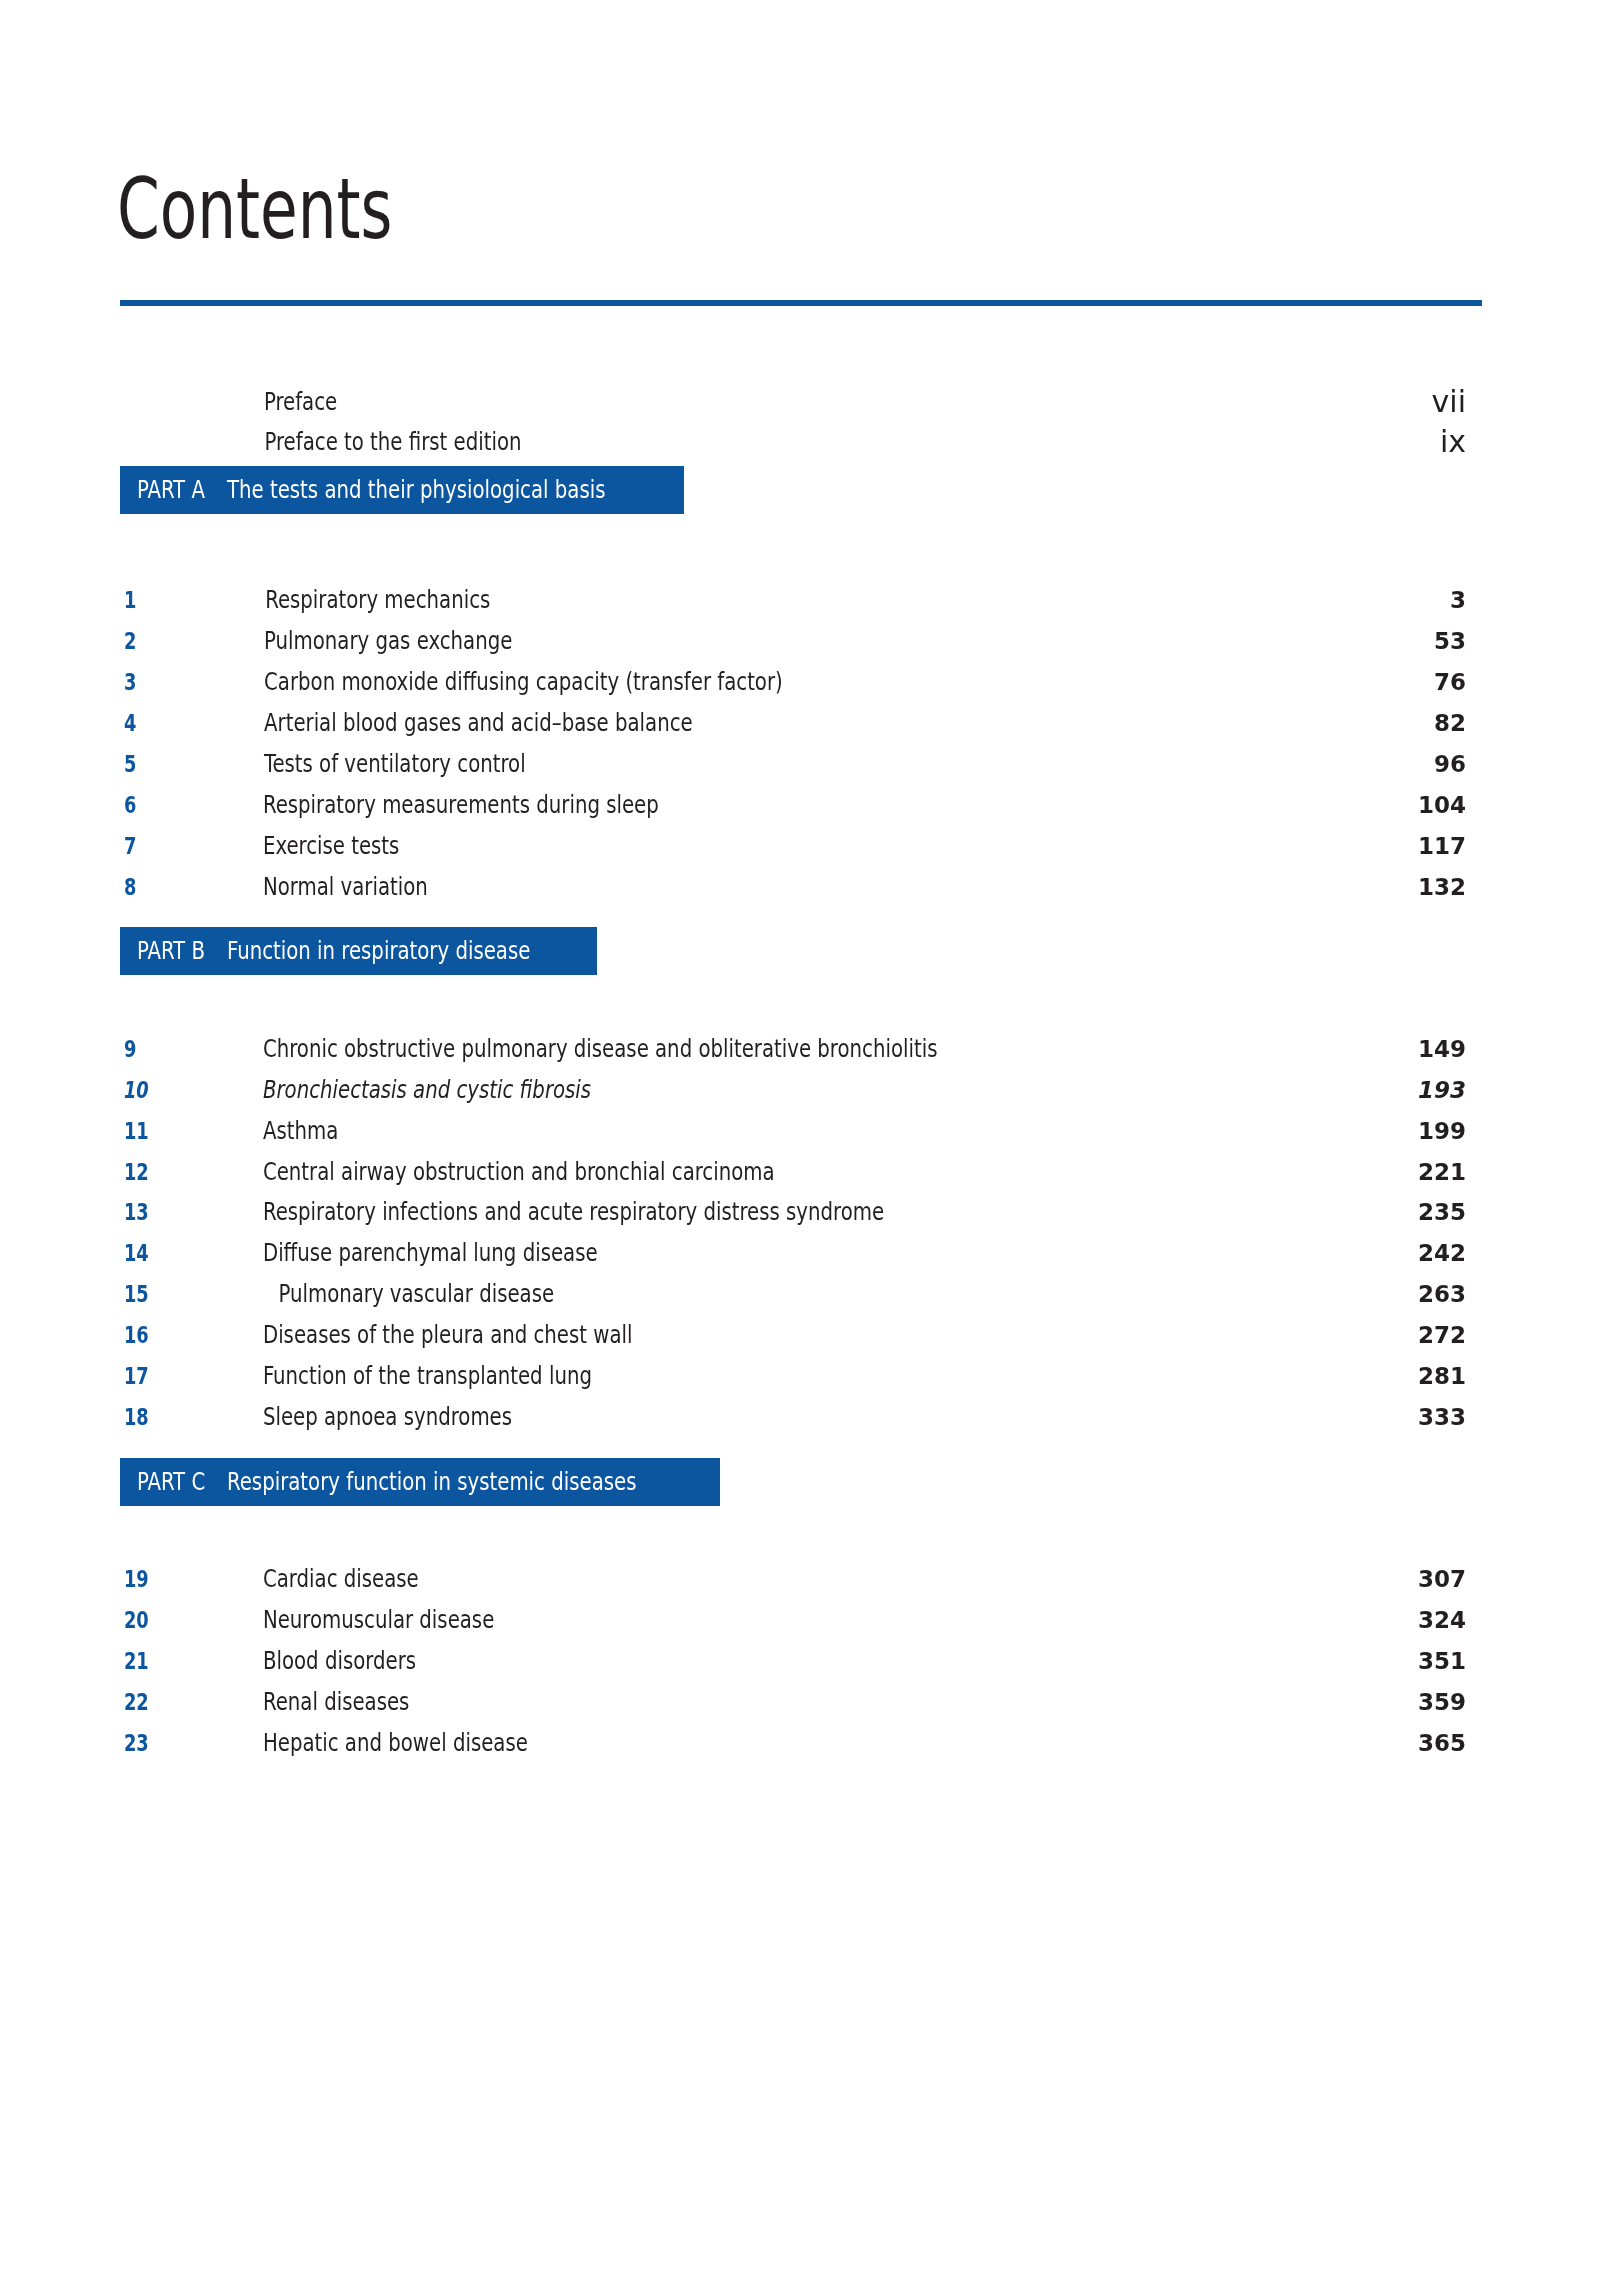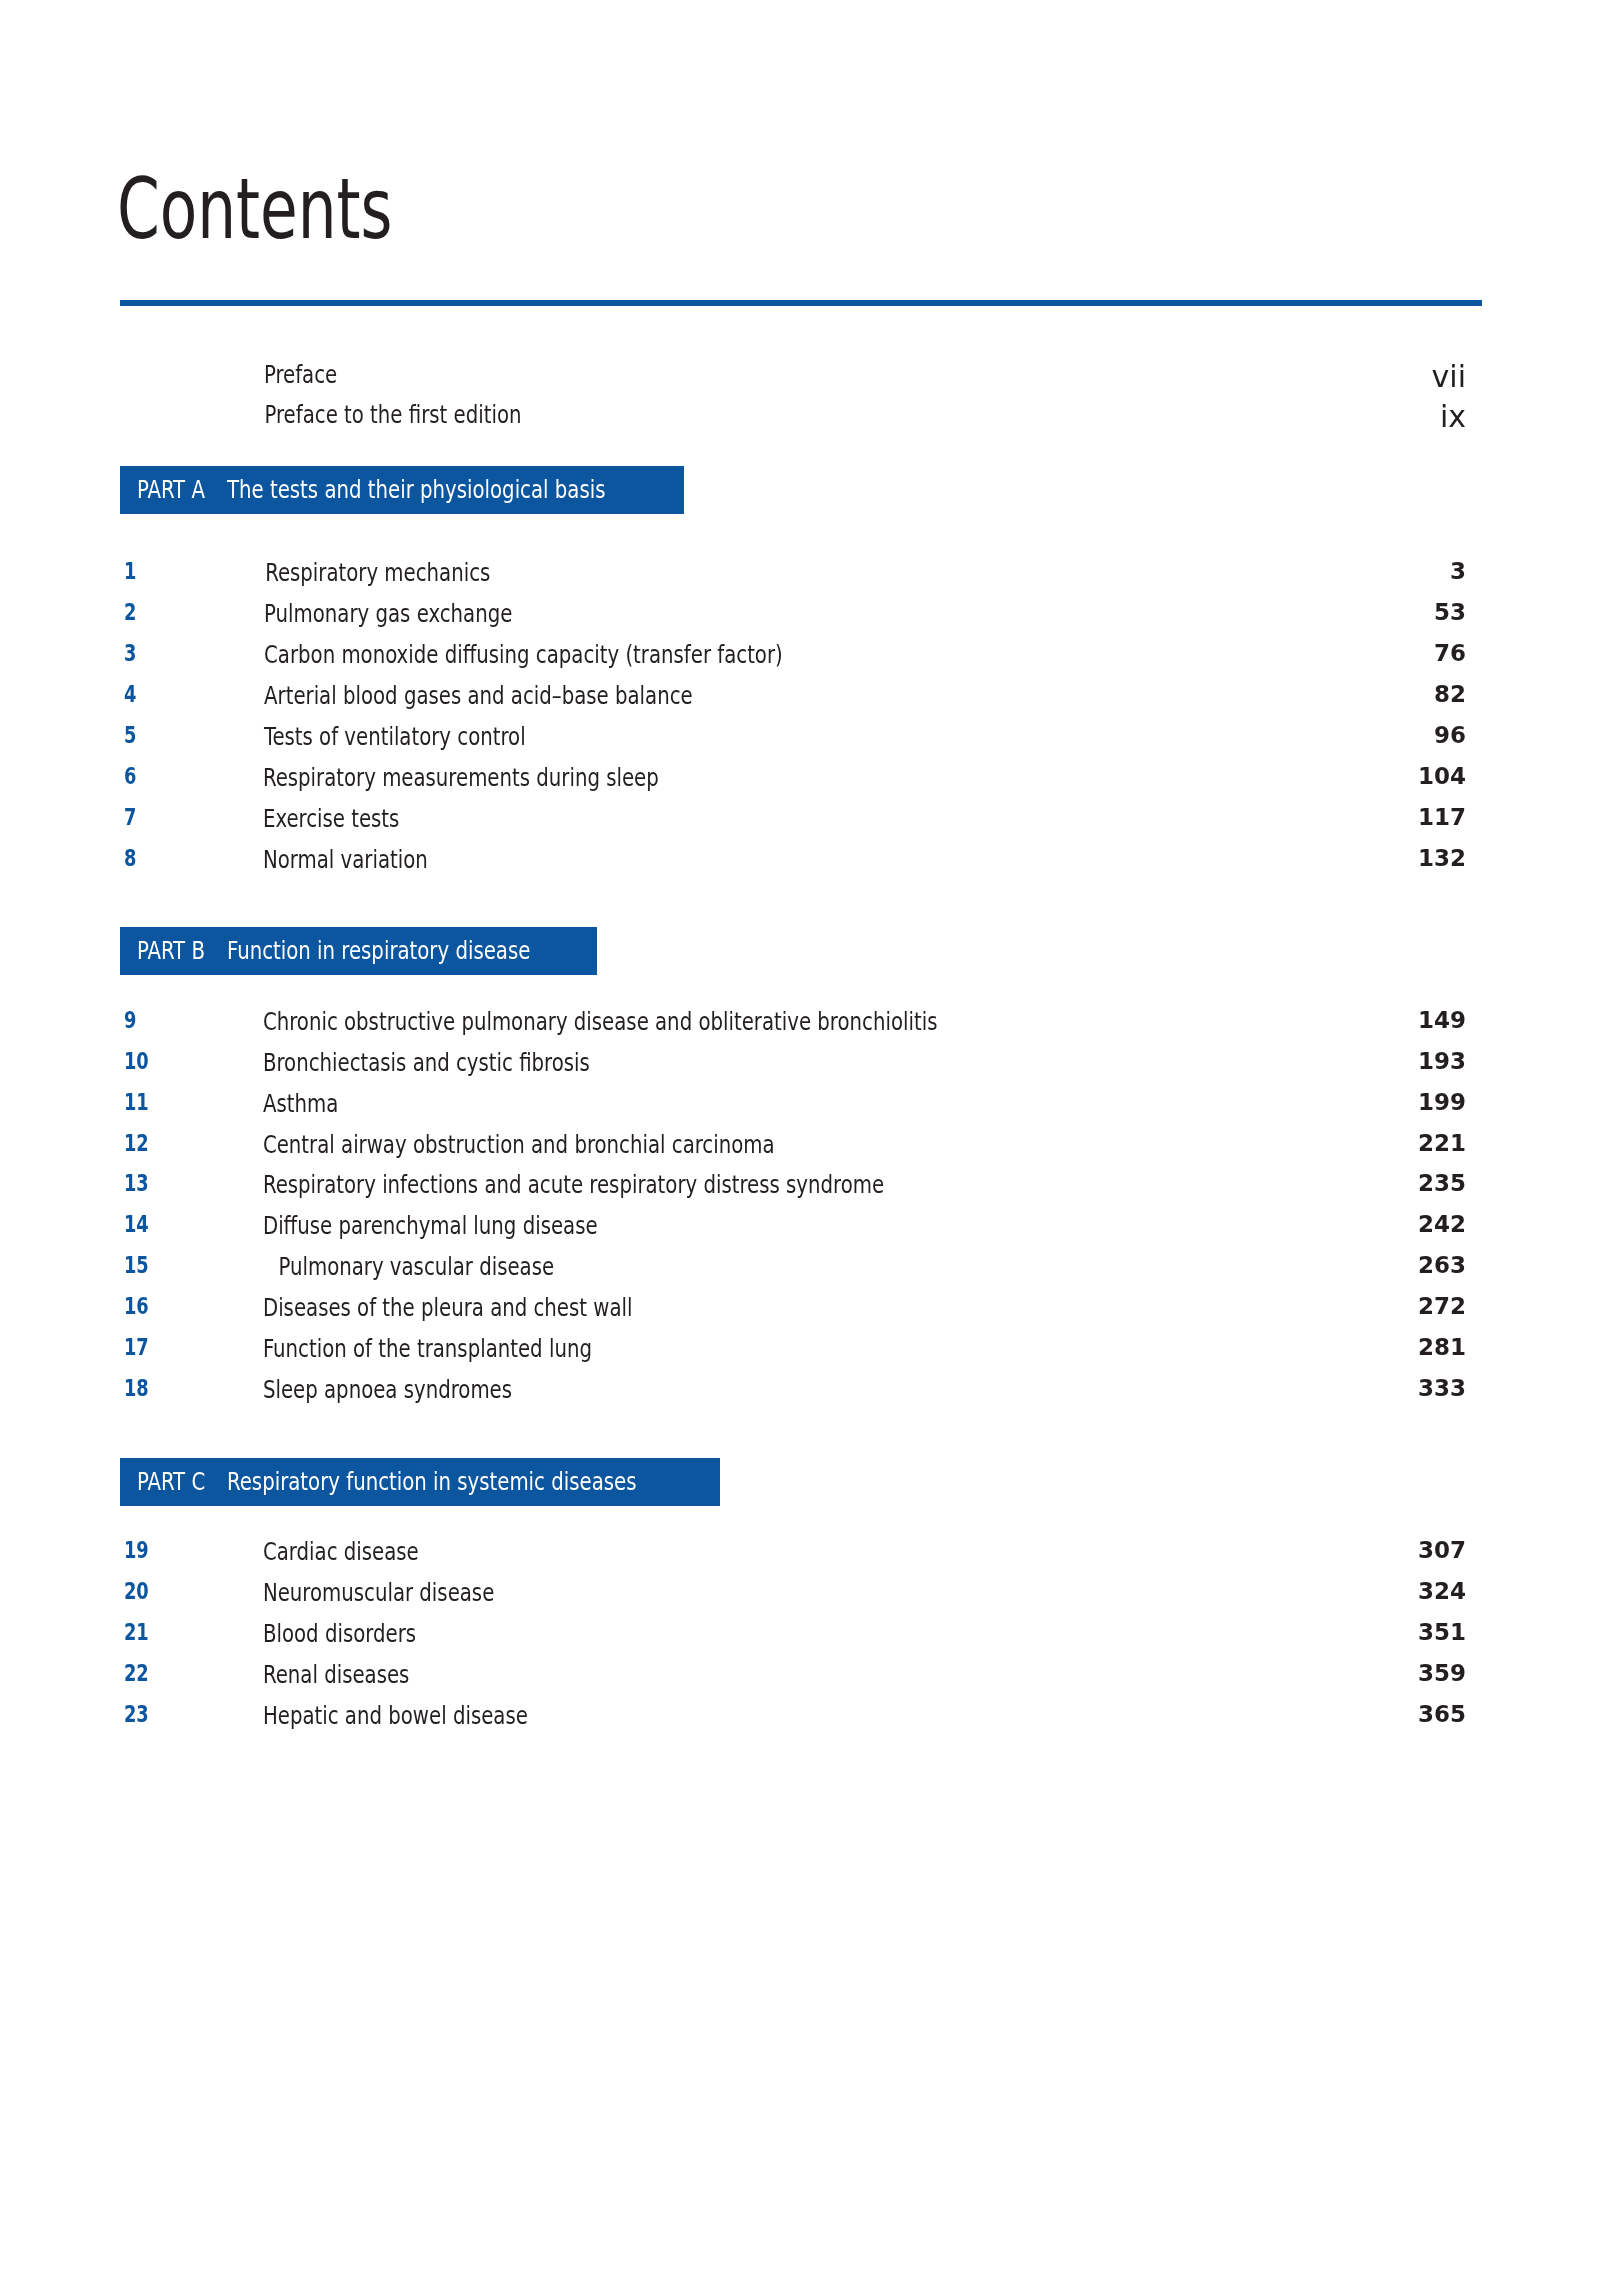--- a/index.html
+++ b/index.html
@@ -54,21 +54,22 @@
     top: 0;
     width: 1601px;
   }
 
   .row {
     position: absolute;
     left: 120px;
     width: 1346px;
     height: 36px;
     display: flex;
-    align-items: flex-start;
+    align-items: center;
+    margin-top: 22px;
   }
 
   .row .num {
     width: 56px;
     flex: 0 0 56px;
     color: #0c56a0;
     font-weight: 700;
     font-size: 23px;
     line-height: 1;
     transform: scaleX(0.86);
@@ -207,21 +208,21 @@
       </div>
       <div class="part-banner" style="top: 927px;">
         <span class="part-label">PART B</span>
         <span class="part-title">Function in respiratory disease</span>
       </div>
       <div class="row" style="top: 1009px;">
         <div class="num">9</div>
         <div class="title">Chronic obstructive pulmonary disease and obliterative bronchiolitis</div>
         <div class="pg">149</div>
       </div>
-      <div class="row" style="top: 1050px;">
+      <div class="row" style="top: 1050px; font-style: italic;">
         <div class="num">10</div>
         <div class="title">Bronchiectasis and cystic fibrosis</div>
         <div class="pg">193</div>
       </div>
       <div class="row" style="top: 1091px;">
         <div class="num">11</div>
         <div class="title">Asthma</div>
         <div class="pg">199</div>
       </div>
       <div class="row" style="top: 1132px;">

